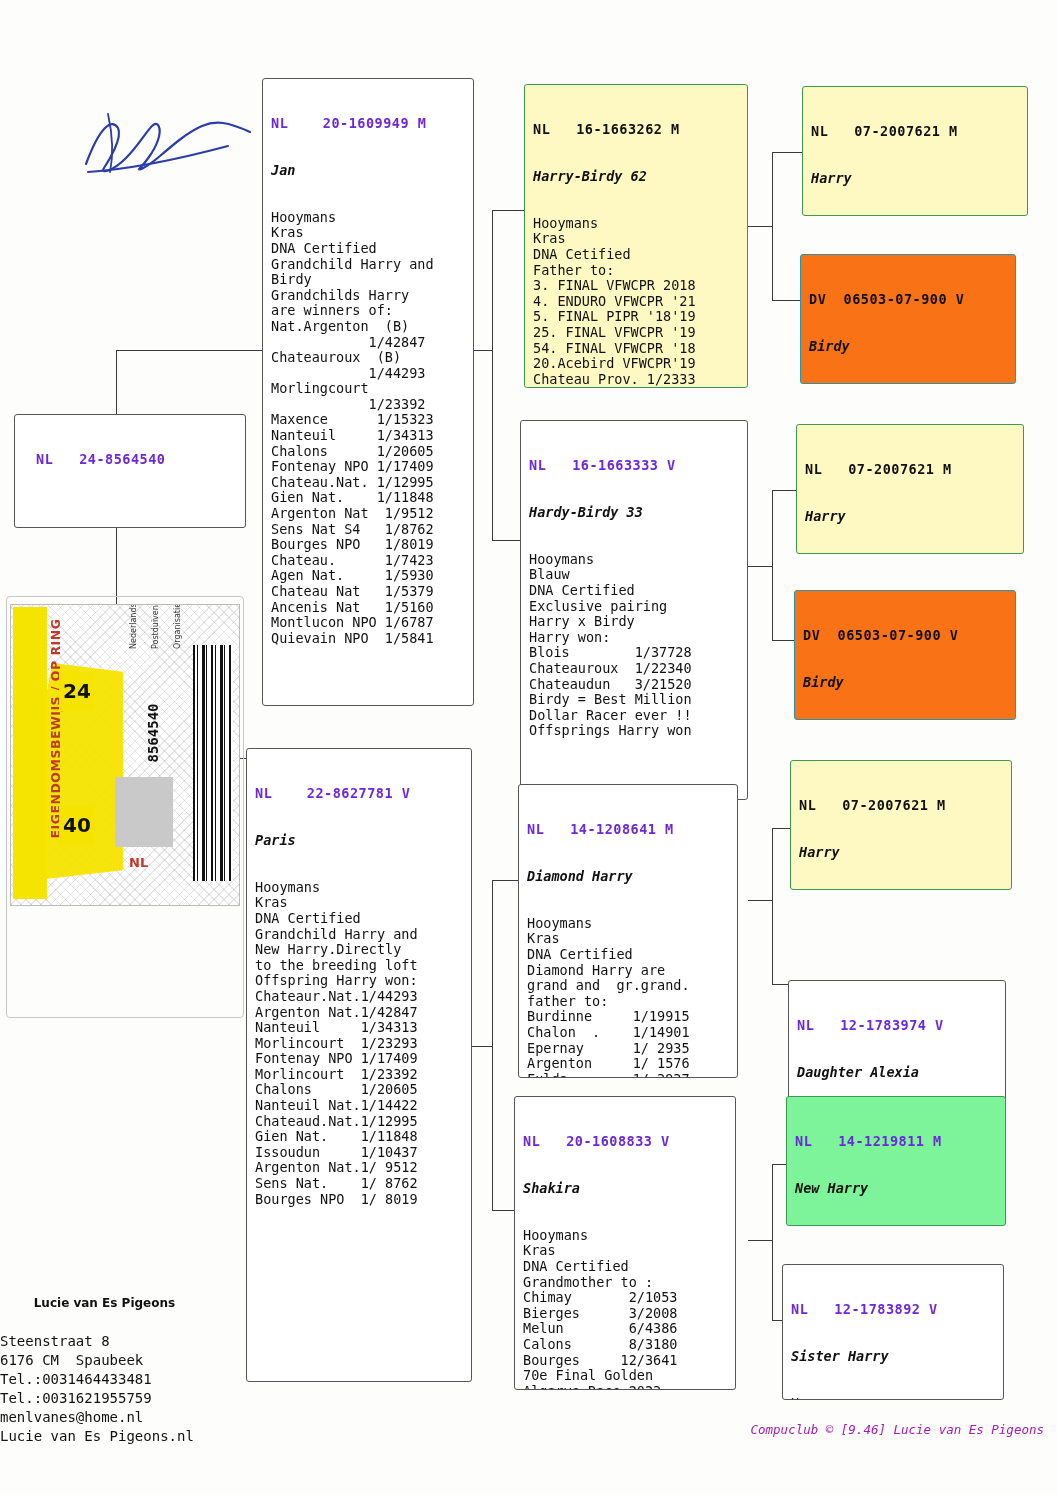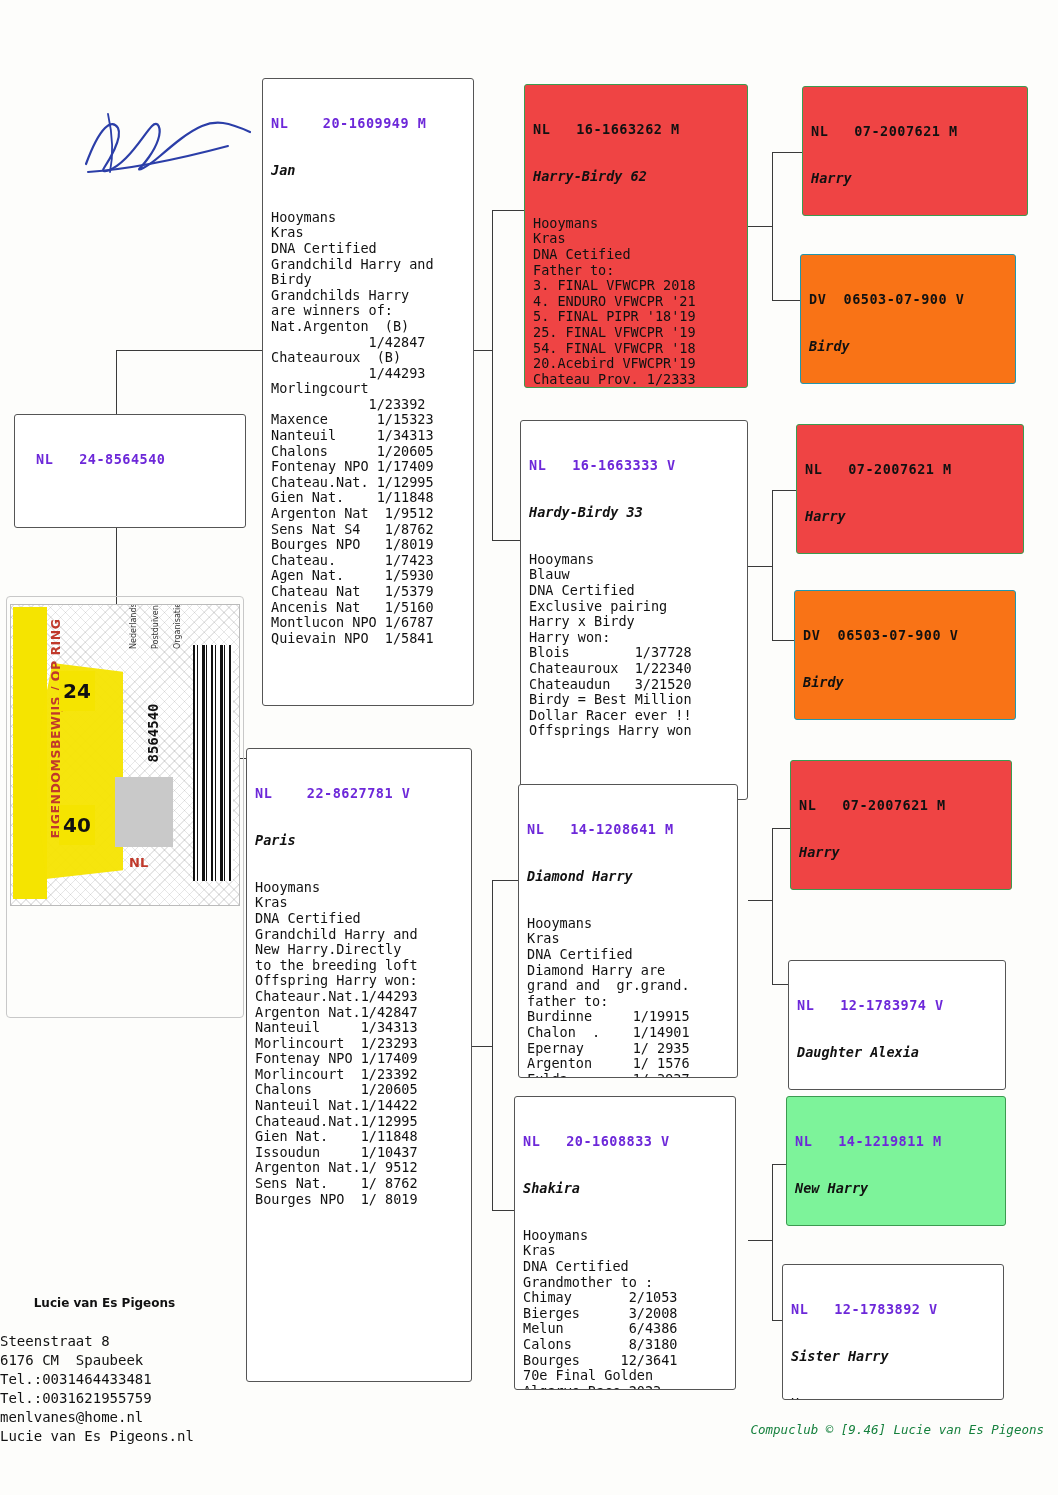--- a/index.html
+++ b/index.html
@@ -52,21 +52,21 @@
     color: #111;
   }
   .card .name {
     font-style: italic;
     font-weight: bold;
   }
   .card .line {
     display: block;
   }
   .white { background: #ffffff; }
-  .green { background: #ef4444; border-color: #3c9a50; }
+  .green { background: #fef9c3; border-color: #3c9a50; }
   .blue  { background: #f97316; border-color: #2296ad; }
   .ltgreen { background: #7df39a; border-color: #3c9a50; }
 
   
   .conn {
     position: absolute;
     background: #3a3a3a;
   }
   .conn.h { height: 1px; }
   .conn.v { width: 1px; }
@@ -218,21 +218,21 @@
     font-family: "DejaVu Sans", sans-serif;
     font-size: 12px;
     font-weight: bold;
   }
   #compuclub {
     position: absolute;
     right: 14px; bottom: 58px;
     font-family: "DejaVu Sans Mono", monospace;
     font-size: 12.5px;
     font-style: italic;
-    color: #15803d;
+    color: #a21caf;
   }
 </style>
 </head>
 <body>
 
 <div class="page">
 
 
   <svg id="signature" viewBox="0 0 180 80">
     <path d="M8,58 C22,20 34,12 40,22 C45,32 30,56 26,62 C22,68 34,66 48,52 C60,40 68,26 74,20 C80,14 84,22 80,34 C76,46 66,58 62,62 C58,66 68,62 82,50 C96,38 110,26 124,20 C138,14 150,16 172,26" fill="none" stroke="#2b3ea8" stroke-width="2.2" stroke-linecap="round"></path>
@@ -449,21 +449,21 @@
     <span class="line name">Birdy</span>
     
   </div>
 
   <div class="card green" style="left:790px; top:760px; width:222px; height:130px;">
     <span class="line ring black">NL   07-2007621 M</span>
     <span class="line name">Harry</span>
     
   </div>
 
-  <div class="card white" style="left:788px; top:960px; width:218px; height:130px;">
+  <div class="card white" style="left:788px; top:980px; width:218px; height:130px;">
     <span class="line ring">NL   12-1783974 V</span>
     <span class="line name">Daughter Alexia</span>
     
   </div>
 
   <div class="card ltgreen" style="left:786px; top:1096px; width:220px; height:130px;">
     <span class="line ring">NL   14-1219811 M</span>
     <span class="line name">New Harry</span>
     
   </div>

